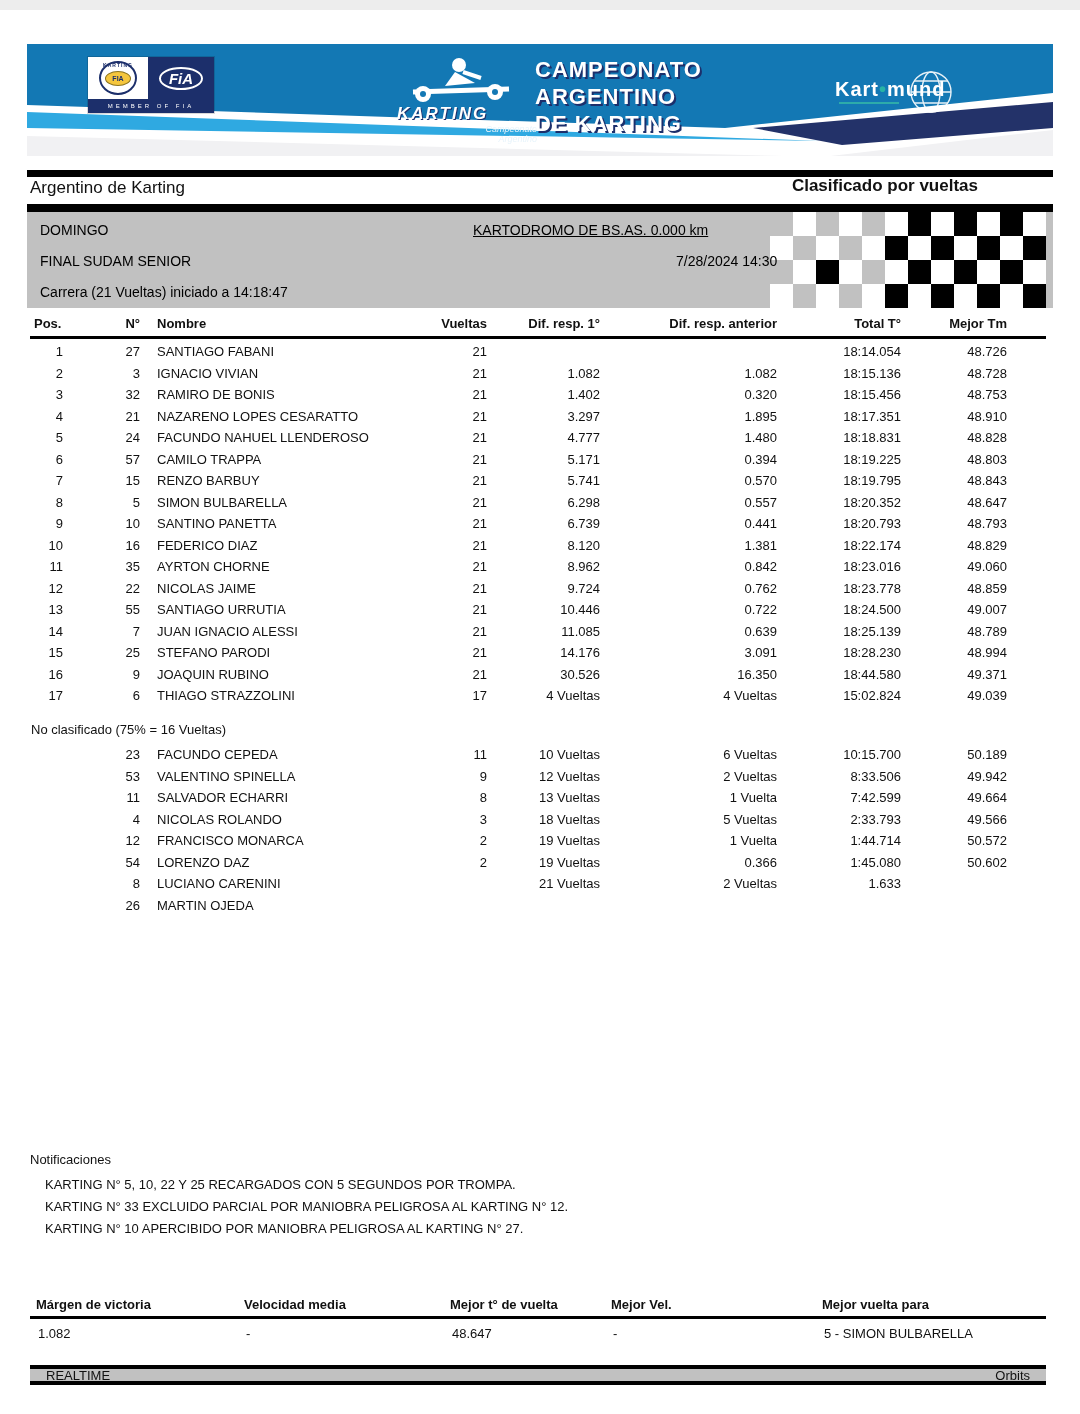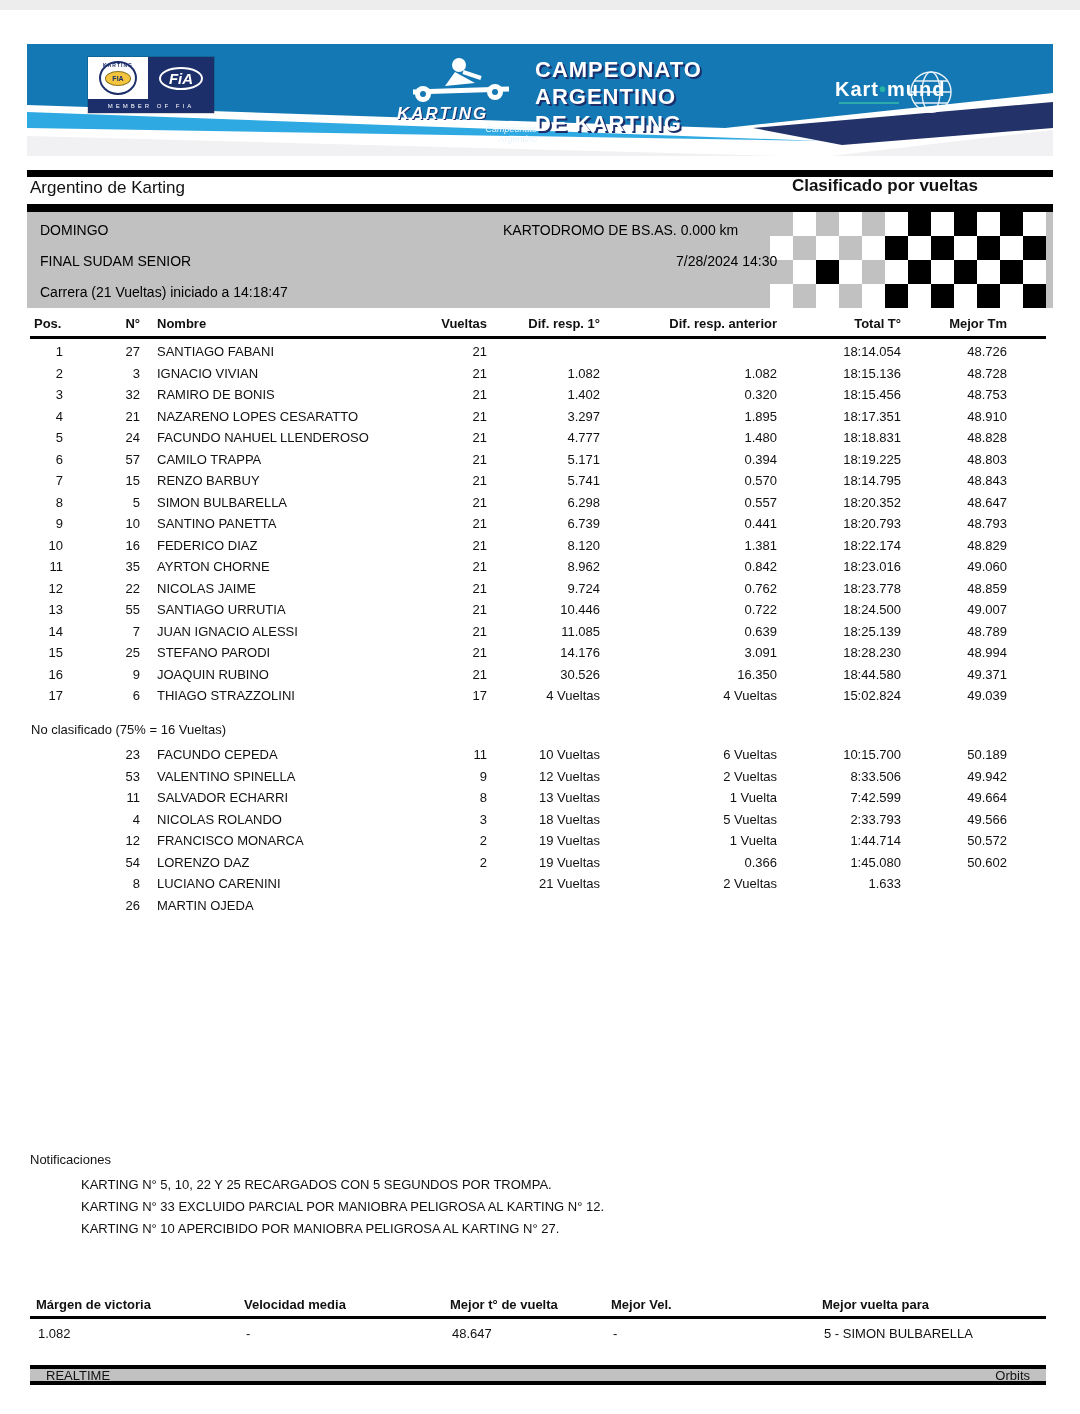--- a/index.html
+++ b/index.html
@@ -52,21 +52,21 @@
   .thead .h-name{text-align:left;padding-left:17px;}
   .hline{left:30px;width:1016px;height:3px;background:#000;}
   .rows{left:34px;width:973px;font-size:13px;}
   .t-row{display:grid;grid-template-columns:29px 77px 281px 66px 113px 177px 124px 106px;height:21.5px;align-items:center;}
   .t-row span{display:block;text-align:right;white-space:nowrap;}
   .t-row .c-name{text-align:left;padding-left:17px;}
   .nc-label{left:31px;top:722px;font-size:13px;}
 
   
   .notif-title{left:30px;top:1152px;font-size:13px;}
-  .notif-items{left:45px;top:1174px;font-size:13px;line-height:22px;margin-left:36px;}
+  .notif-items{left:45px;top:1174px;font-size:13px;line-height:22px;}
 
   
   .summary{left:36px;top:1297px;width:1009px;display:grid;grid-template-columns:208px 206px 161px 211px 1fr;font-size:13px;font-weight:bold;}
   .sumline{left:30px;top:1316px;width:1016px;height:3px;background:#000;}
   .sumvals{left:38px;top:1326px;width:1007px;display:grid;grid-template-columns:208px 206px 161px 211px 1fr;font-size:13px;}
 
   
   .statusbar{left:30px;top:1365px;width:1016px;height:20px;background:#c1c1c1;border-top:4px solid #000;border-bottom:4px solid #000;display:flex;align-items:center;justify-content:space-between;padding:0 16px 0 16px;box-sizing:border-box;font-size:13px;}
 </style>
 </head>
@@ -187,21 +187,21 @@
       <div style="background: rgb(255, 255, 255);"></div>
       <div style="background: rgb(0, 0, 0);"></div>
       <div style="background: rgb(255, 255, 255);"></div>
       <div style="background: rgb(0, 0, 0);"></div>
       <div style="background: rgb(255, 255, 255);"></div>
       <div style="background: rgb(0, 0, 0);"></div>
       <div style="background: rgb(255, 255, 255);"></div>
       <div style="background: rgb(0, 0, 0);"></div>
     </div>
   <div class="line" style="left:13px;top:10px;">DOMINGO</div>
-  <div class="line" style="left:476px;top:10px;">KARTODROMO DE BS.AS. 0.000 km</div>
+  <div class="line" style="left:446px;top:10px;text-decoration:underline;">KARTODROMO DE BS.AS. 0.000 km</div>
   <div class="line" style="left:13px;top:41px;">FINAL SUDAM SENIOR</div>
   <div class="line" style="left:640px;top:41px;margin-left:9px;">7/28/2024 14:30</div>
   <div class="line" style="left:13px;top:72px;">Carrera (21 Vueltas) iniciado a 14:18:47</div>
 </div>
 
 <div class="abs thead tgrid">
   <span class="h-pos">Pos.</span>
   <span>N°</span>
   <span class="h-name">Nombre</span>
   <span>Vueltas</span>
@@ -273,21 +273,21 @@
       <span class="c-total">18:19.225</span>
       <span class="c-best">48.803</span>
     </div>
     <div class="t-row">
       <span class="c-pos">7</span>
       <span class="c-num">15</span>
       <span class="c-name">RENZO BARBUY</span>
       <span class="c-laps">21</span>
       <span class="c-dif1">5.741</span>
       <span class="c-difant">0.570</span>
-      <span class="c-total">18:14.795</span>
+      <span class="c-total">18:19.795</span>
       <span class="c-best">48.843</span>
     </div>
     <div class="t-row">
       <span class="c-pos">8</span>
       <span class="c-num">5</span>
       <span class="c-name">SIMON BULBARELLA</span>
       <span class="c-laps">21</span>
       <span class="c-dif1">6.298</span>
       <span class="c-difant">0.557</span>
       <span class="c-total">18:20.352</span>

